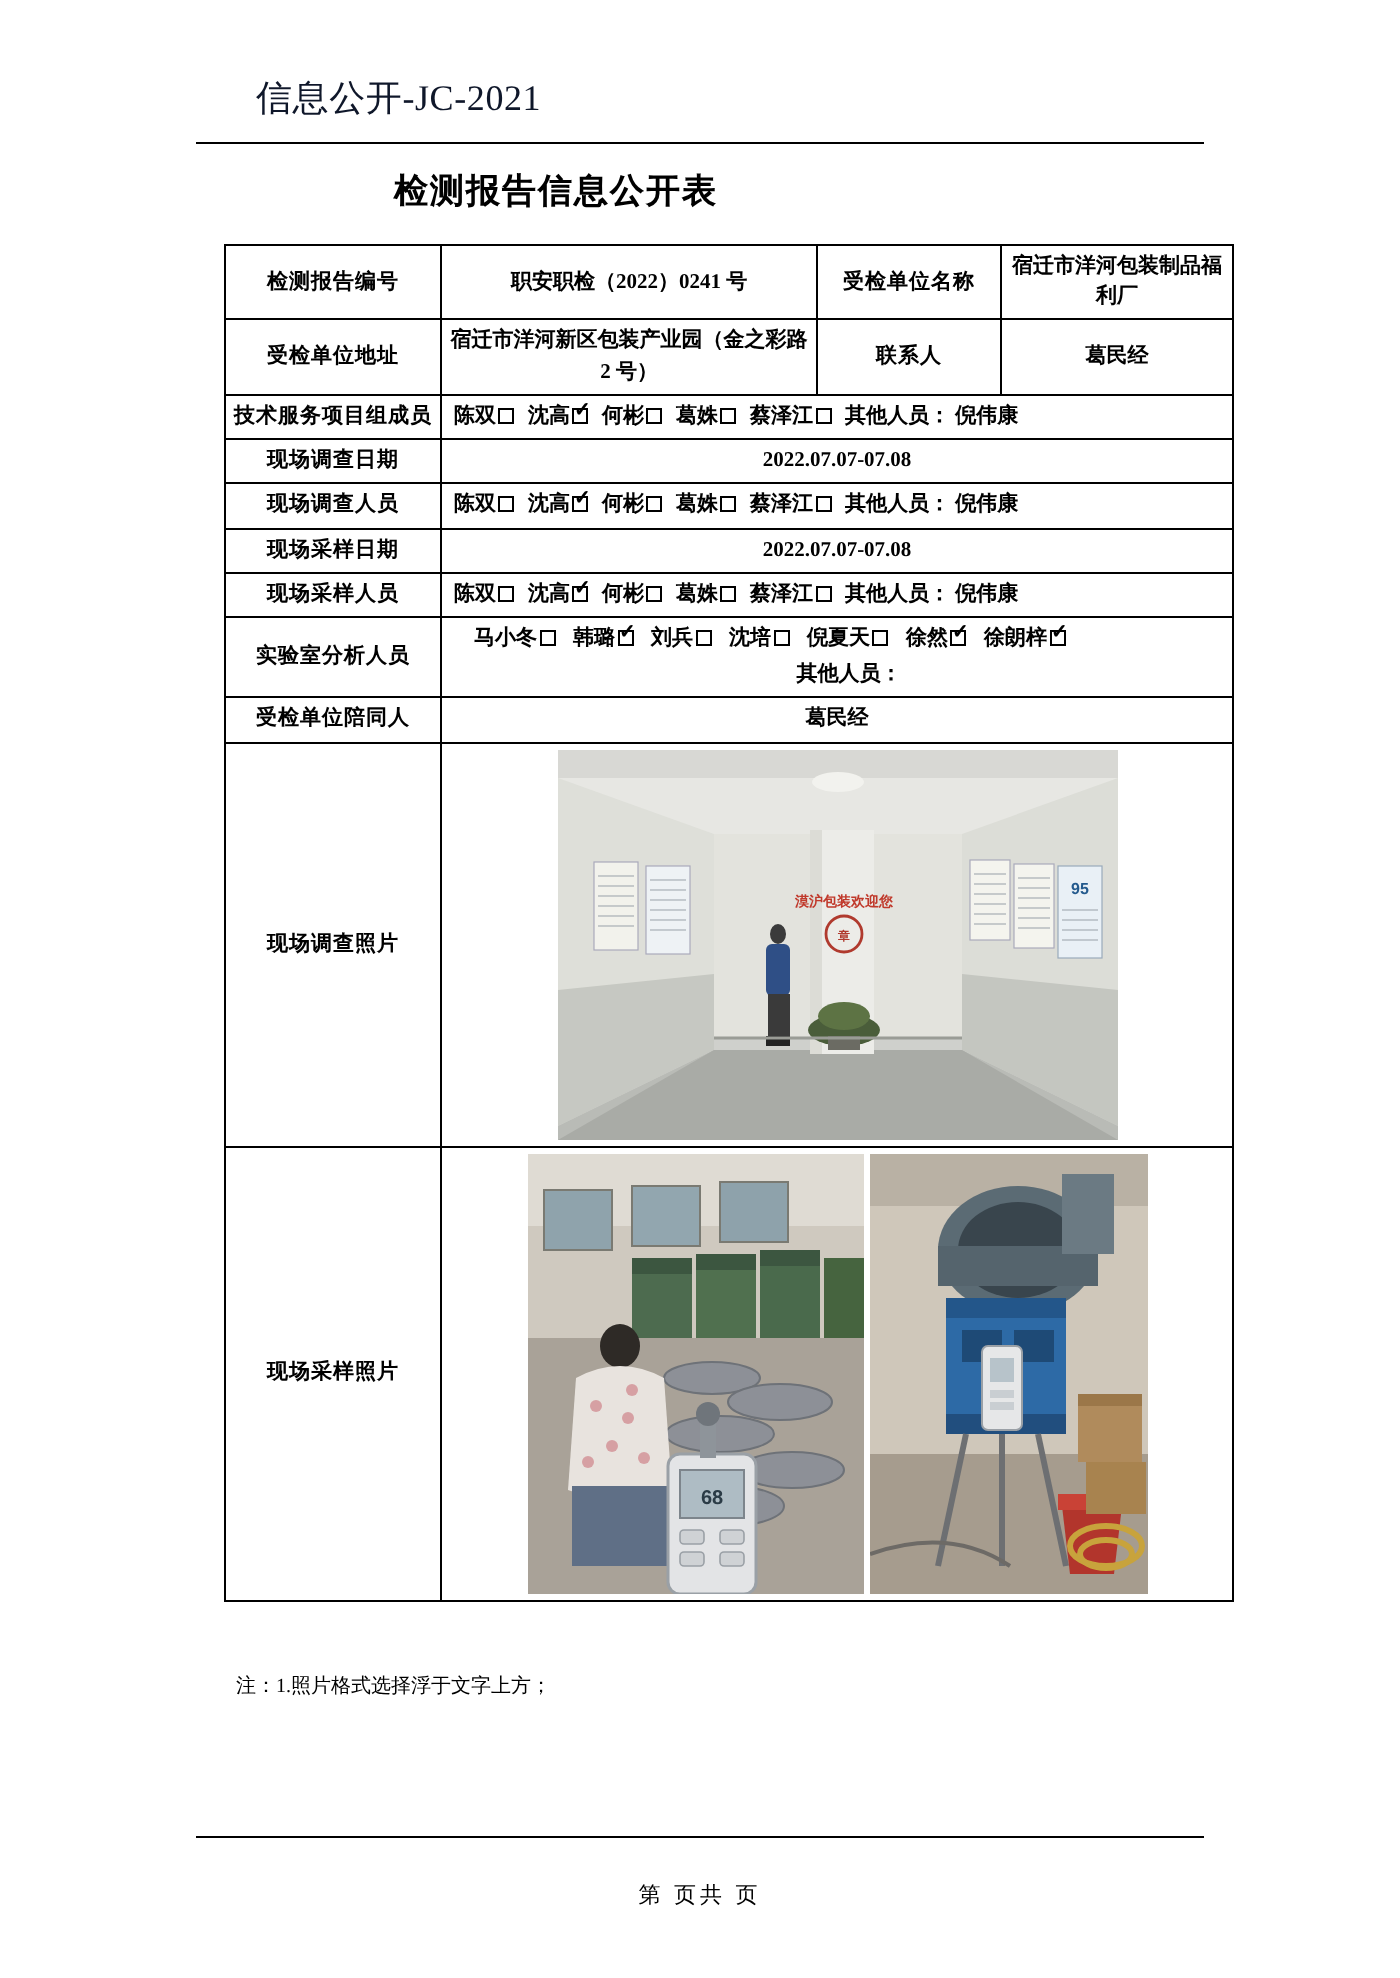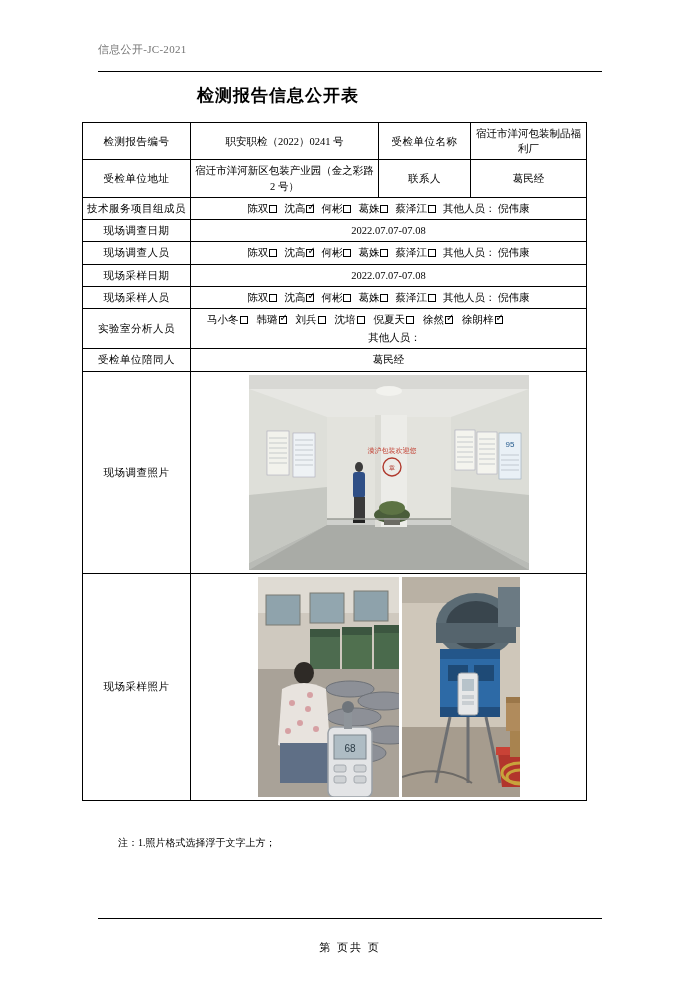--- a/index.html
+++ b/index.html
@@ -43,24 +43,25 @@
   }
   .logo svg { display: block; }
   .company-name {
     font-size: 15px;
     color: #1a1a1a;
     letter-spacing: 0.5px;
     font-family: "Liberation Serif", serif;
     white-space: nowrap;
   }
   .header-right {
-    font-size: 11px;
-    color: #737373;
+    font-size: 18px;
+    color: #0f172a;
     white-space: nowrap;
     letter-spacing: 0.3px;
+    margin-left: 30px;
   }
   .header-rule {
     position: absolute;
     left: 98px;
     top: 71px;
     width: 504px;
     border-bottom: 1px solid #000;
   }
   
   .doc-title {
@@ -70,45 +71,46 @@
     width: 556px;
     text-align: center;
     font-size: 17px;
     font-weight: bold;
     color: #000;
     letter-spacing: 1px;
   }
   
   table.main {
     position: absolute;
-    left: 82px;
+    left: 112px;
     top: 122px;
     width: 504px;
     border-collapse: collapse;
     table-layout: fixed;
     font-size: 10.5px;
     color: #000;
+    font-weight: bold;
   }
   table.main td {
     border: 1px solid #000;
     padding: 3px 4px;
     text-align: center;
     vertical-align: middle;
     line-height: 1.45;
   }
   td.label {
     letter-spacing: 0.5px;
   }
   .cell-2line {
     line-height: 1.5;
   }
   .members {
     display: flex;
     flex-wrap: wrap;
-    justify-content: center;
+    justify-content: flex-start;
     align-items: center;
     gap: 0 7px;
     padding: 0 2px;
   }
   .member {
     white-space: nowrap;
   }
   .cb {
     display: inline-block;
     width: 8px;
@@ -147,21 +149,21 @@
     padding: 6px 4px;
   }
   .photo-wrap-1 {
     width: 280px;
     height: 195px;
     margin: 0 auto;
     position: relative;
     overflow: hidden;
   }
   .photo-wrap-2 {
-    width: 262px;
+    width: 310px;
     height: 220px;
     margin: 0 auto;
     display: flex;
     gap: 3px;
     overflow: hidden;
   }
   .ph2-left { width: 168px; height: 220px; position: relative; overflow: hidden; }
   .ph2-right { width: 139px; height: 220px; position: relative; overflow: hidden; }
 
   

